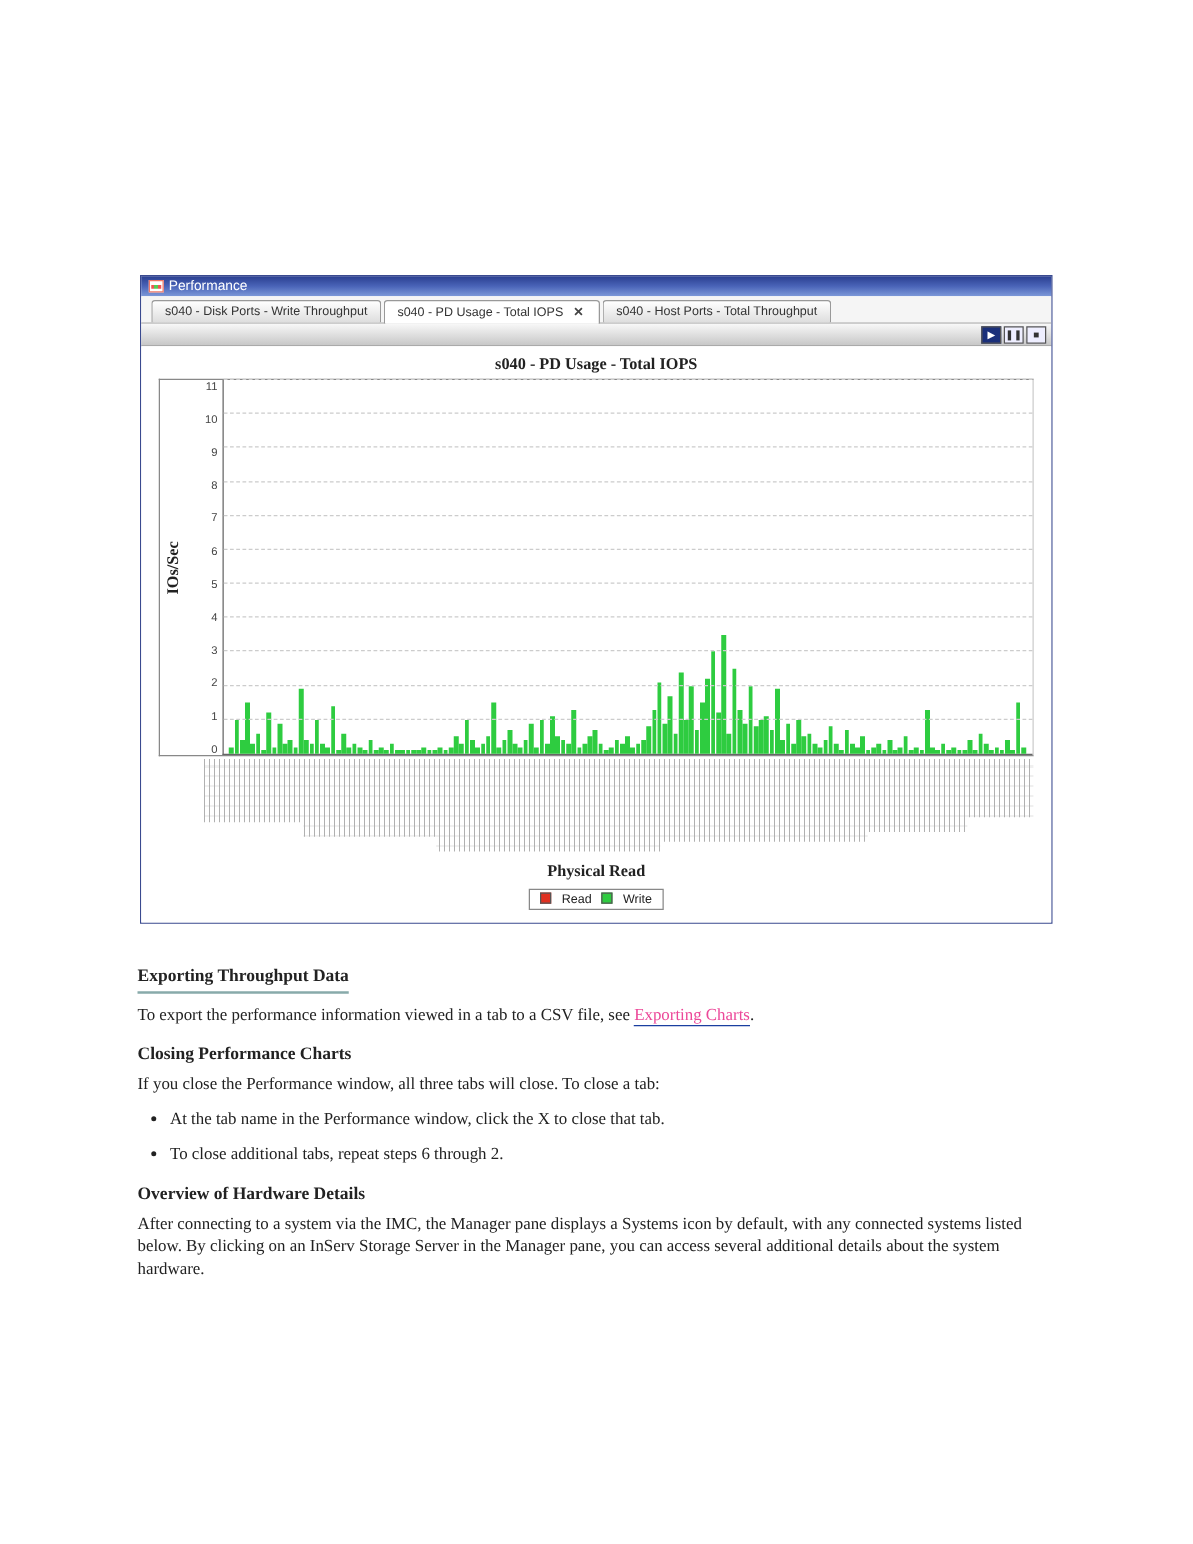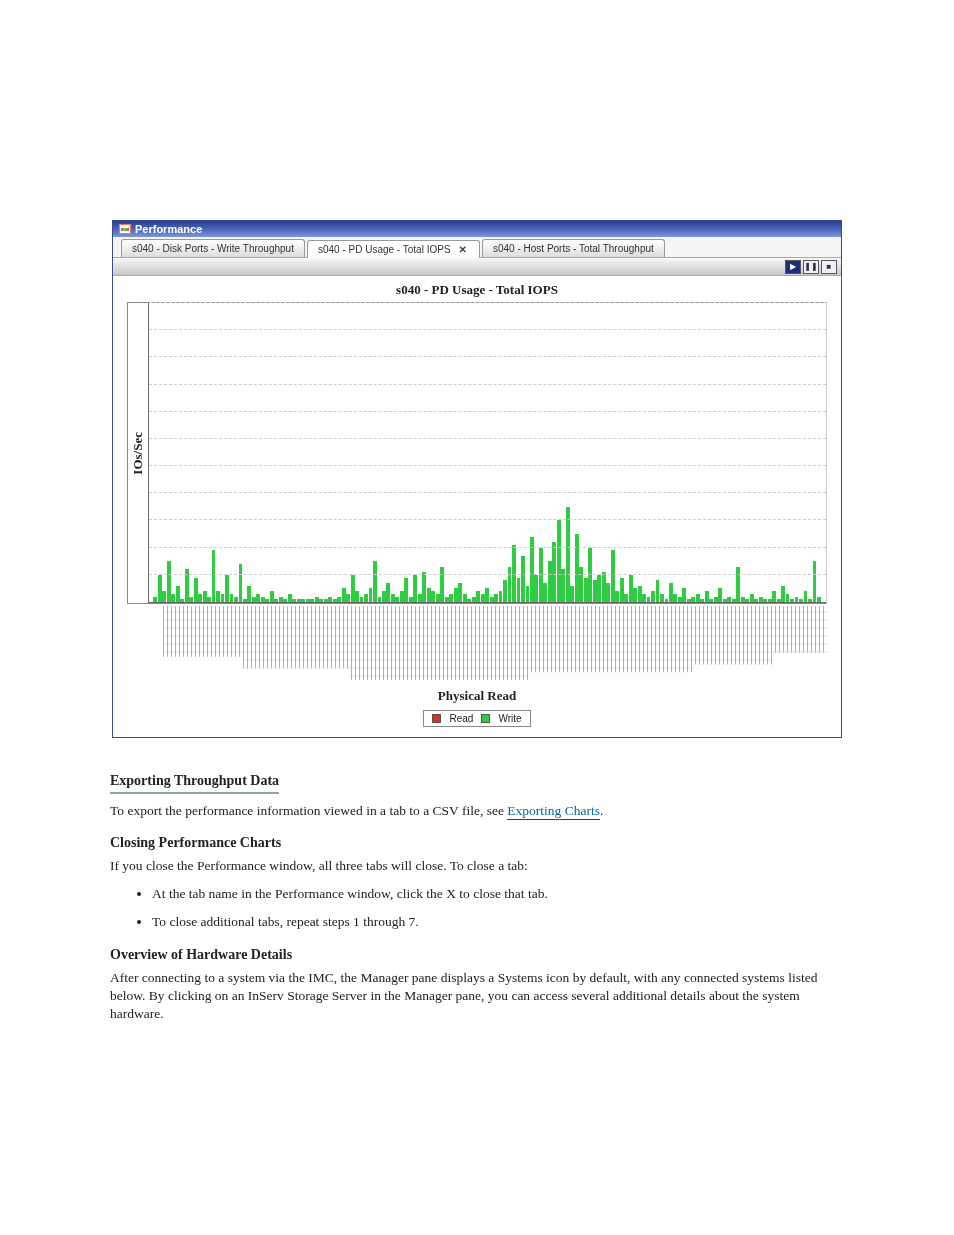--- a/index.html
+++ b/index.html
@@ -16,21 +16,21 @@
   .perf-window {
     border: 1px solid #3a4a8f;
     background: #fff;
     width: 730px;
     margin: 0 auto 10px auto;
   }
   .titlebar {
     background: linear-gradient(to bottom, #2a3f90 0%, #4a64b8 50%, #7c98d8 100%);
     color: #fff;
     font-size: 11px;
-    font-weight: bold;
+    font-weight: normal;
     padding: 2px 6px;
     display: flex;
     align-items: center;
     gap: 4px;
   }
   .titlebar-icon {
     width: 12px; height: 10px; display: inline-block;
     background: #fff;
     border: 1px solid #e76;
     position: relative;
@@ -180,21 +180,21 @@
     text-align: center;
     font-family: "Times New Roman", serif;
     font-size: 13px;
     font-weight: bold;
     margin-top: 2px;
   }
   .legend {
     margin: 6px auto 2px auto;
     border: 1px solid #888;
     display: flex;
-    align-items: center;
+    align-items: flex-start;
     gap: 8px;
     padding: 2px 8px;
     width: fit-content;
     font-size: 10px;
   }
   .legend-swatch {
     width: 9px; height: 9px;
     display: inline-block;
     border: 1px solid #555;
   }
@@ -209,26 +209,26 @@
     font-weight: bold;
     margin: 14px 0 2px 0;
   }
   .underline-heading {
     border-bottom: 2px solid #8aa;
     display: inline-block;
     padding-bottom: 1px;
     margin-bottom: 4px;
   }
   .link-like {
-    color: #0369a1;
+    color: #ec4899;
     border-bottom: 1px solid #1a3fa0;
     padding-bottom: 1px;
   }
   .body-text p { margin: 4px 0; }
-  .body-text ul { margin: 10px 0 10px 42px; }
+  .body-text ul { margin: 10px 0 10px 26px; }
   .body-text li { margin: 6px 0; }
 </style>
 </head>
 <body>
 
 <div class="page-top-gap"></div>
 
 <div class="perf-window">
   <div class="titlebar">
     <span class="titlebar-icon"></span>
@@ -259,20 +259,34 @@
         <span>■</span>
       </div>
   </div>
 
   <div class="chart-area">
     <div class="chart-title">s040 - PD Usage - Total IOPS</div>
 
     <div class="chart-box">
       <div class="plot">
         <div class="ylabel">IOs/Sec</div>
+        <div class="yaxis" id="yaxis">
+            <span>11</span>
+            <span>10</span>
+            <span>9</span>
+            <span>8</span>
+            <span>7</span>
+            <span>6</span>
+            <span>5</span>
+            <span>4</span>
+            <span>3</span>
+            <span>2</span>
+            <span>1</span>
+            <span>0</span>
+          </div>
         <div class="bars-wrap" id="bars-wrap">
           <div class="bars" id="bars">
               <div class="bar" style="height: 1.81818%;"></div>
               <div class="bar" style="height: 9.09091%;"></div>
               <div class="bar" style="height: 3.63636%;"></div>
               <div class="bar" style="height: 13.6364%;"></div>
               <div class="bar" style="height: 2.72727%;"></div>
               <div class="bar" style="height: 5.45455%;"></div>
               <div class="bar" style="height: 0.909091%;"></div>
               <div class="bar" style="height: 10.9091%;"></div>
@@ -450,18 +464,18 @@
   <p>
     <span>To export the performance information viewed in a tab to a CSV file, see </span><span class="link-like">Exporting Charts</span><span>.</span>
   </p>
 
   <h3>Closing Performance Charts</h3>
   <p>If you close the Performance window, all three tabs will close. To close a tab:</p>
   <ul>
     <li>At the tab name in the Performance window, click the X to close that tab.</li>
   </ul>
   <ul>
-    <li>To close additional tabs, repeat steps 1 through 7.</li>
+    <li>To close additional tabs, repeat steps 6 through 2.</li>
   </ul>
 
   <h3>Overview of Hardware Details</h3>
   <p>After connecting to a system via the IMC, the Manager pane displays a Systems icon by default, with any connected systems listed below. By clicking on an InServ Storage Server in the Manager pane, you can access several additional details about the system hardware.</p>
 </div>
 
 </body></html>

